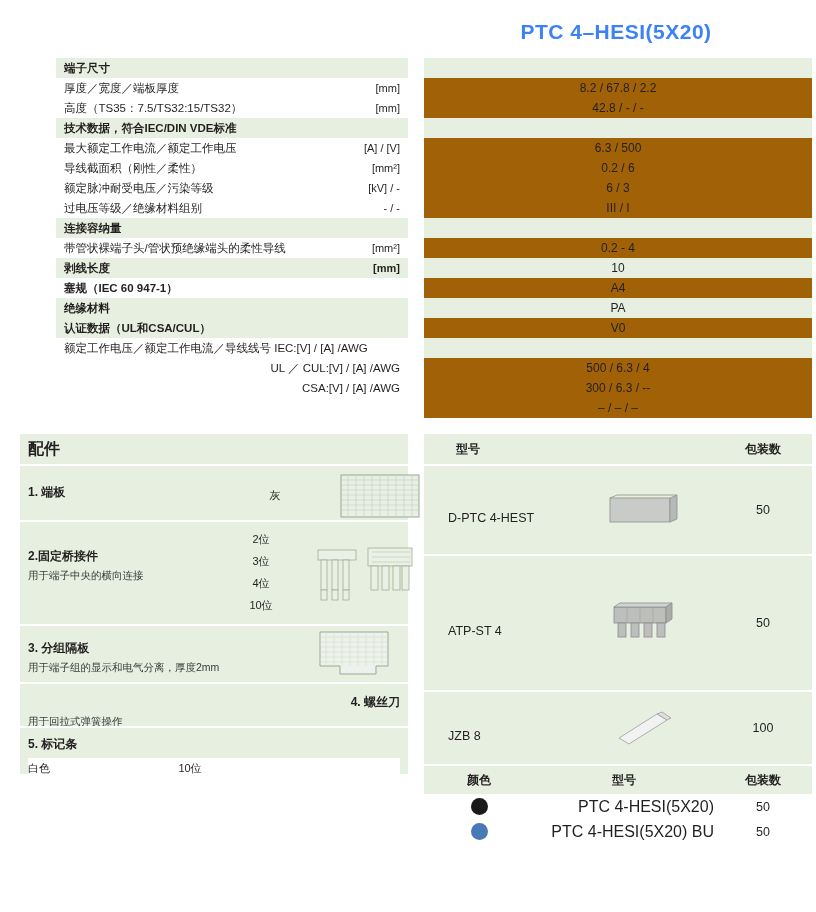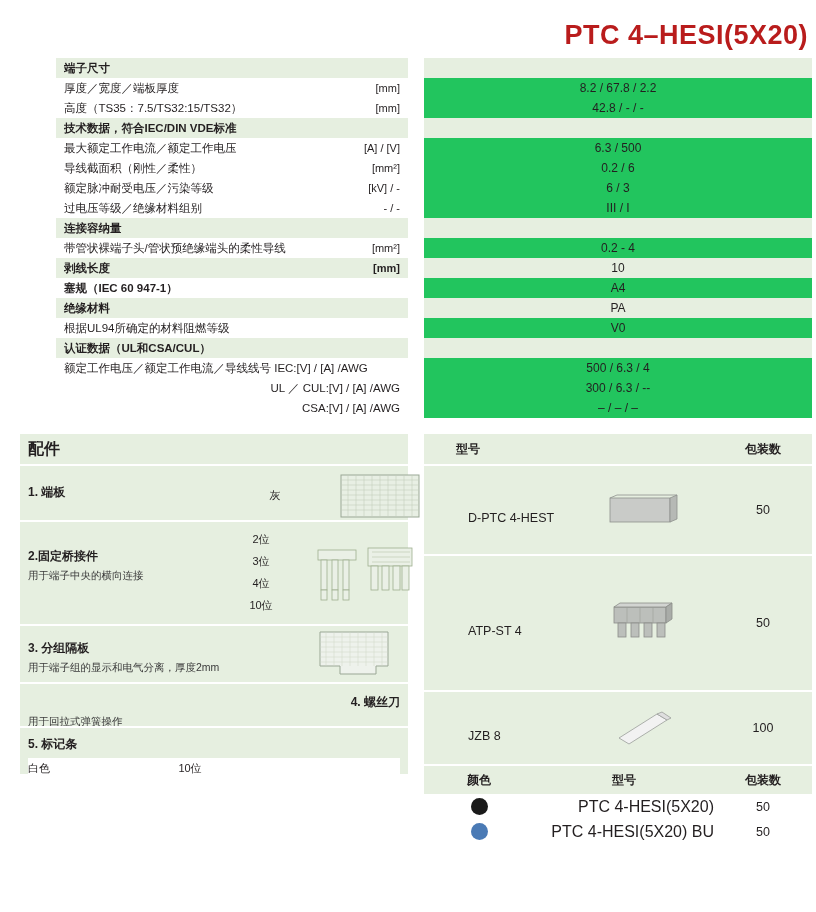--- a/index.html
+++ b/index.html
@@ -18,25 +18,25 @@
   .page {
     position: relative;
     width: 816px;
     height: 912px;
   }
   .title {
     position: absolute;
     left: 424px;
     top: 20px;
     width: 384px;
-    text-align: right;
-    font-size: 27px;
+    text-align: center;
+    font-size: 21px;
     font-weight: bold;
     letter-spacing: 0.5px;
-    color: #b91c1c;
+    color: #3b82f6;
   }
   
   .left-col {
     position: absolute;
     left: 20px;
     top: 58px;
     width: 388px;
   }
   .right-col {
     position: absolute;
@@ -71,21 +71,21 @@
   }
   
   .vrow {
     height: 20px;
     line-height: 20px;
     text-align: center;
     font-size: 12px;
     box-sizing: border-box;
   }
   .vrow.shade { background: #e6efe0; }
-  .vrow.plain { background: #22c55e; }
+  .vrow.plain { background: #a16207; }
 
   
   .acc-header {
     height: 30px;
     line-height: 30px;
     background: #e6efe0;
     font-size: 16px;
     font-weight: bold;
     padding: 0 8px;
     box-sizing: border-box;
@@ -131,21 +131,21 @@
   .rt-row {
     display: flex;
     align-items: center;
     background: #e6efe0;
     box-sizing: border-box;
     border-top: 2px solid #ffffff;
     position: relative;
   }
   .rt-row .name {
     width: 150px;
-    padding-left: 44px;
+    padding-left: 24px;
     font-size: 12.5px;
     box-sizing: border-box;
     margin-top: 16px;
   }
   .rt-row .pic {
     width: 140px;
     display: flex;
     justify-content: center;
     align-items: center;
   }
@@ -235,24 +235,20 @@
     <div class="row head">
       <span class="label">剥线长度</span>
       <span class="unit">[mm]</span>
     </div>
     <div class="row plain">
       <span class="label" style="font-weight:bold">塞规（IEC 60 947-1）</span>
       <span class="unit"></span>
     </div>
     <div class="row head">
       <span class="label">绝缘材料</span>
-      <span class="unit"></span>
-    </div>
-    <div class="row plain">
-      <span class="label">根据UL94所确定的材料阻燃等级</span>
       <span class="unit"></span>
     </div>
     <div class="row head">
       <span class="label">认证数据（UL和CSA/CUL）</span>
       <span class="unit"></span>
     </div>
     <div class="row plain">
       <span class="label">额定工作电压／额定工作电流／导线线号   IEC:[V] / [A] /AWG</span>
       <span class="unit"></span>
     </div>

